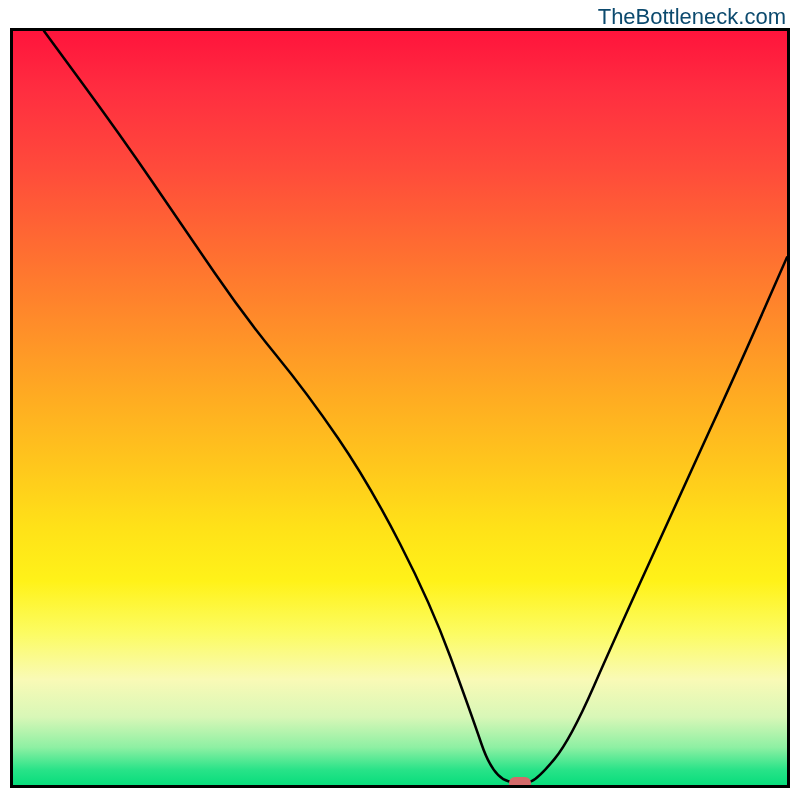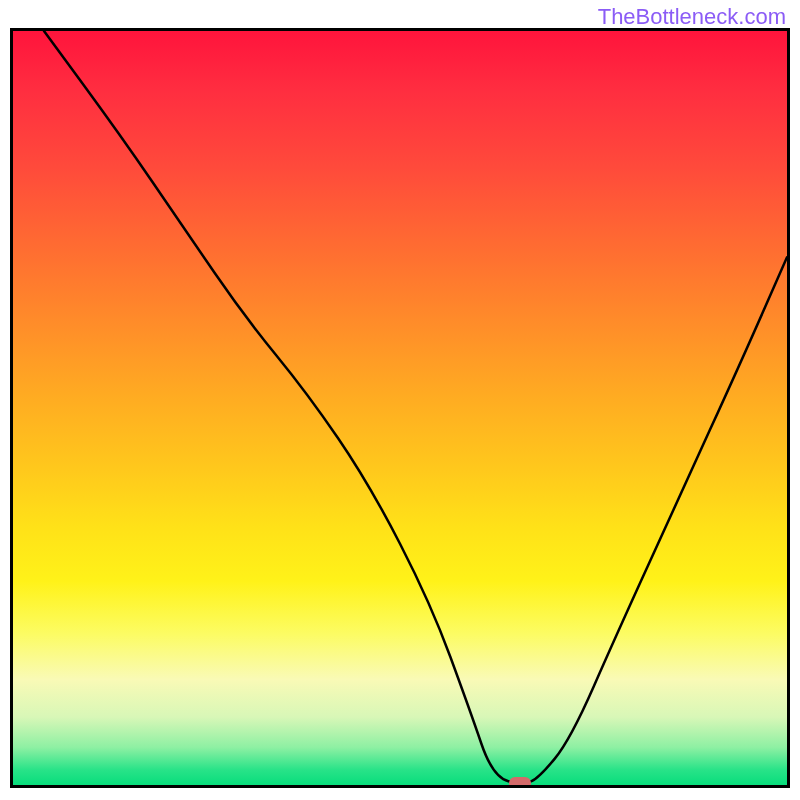--- a/index.html
+++ b/index.html
@@ -12,21 +12,21 @@
   }
   .container {
     position: relative;
     width: 800px;
     height: 800px;
   }
   .watermark {
     position: absolute;
     top: 4px;
     right: 14px;
-    color: #8b5cf6;
+    color: #0c4a6e;
     font-size: 22px;
     font-weight: 500;
     z-index: 4;
   }
   .plot-frame {
     position: absolute;
     left: 10px;
     top: 28px;
     width: 780px;
     height: 760px;

